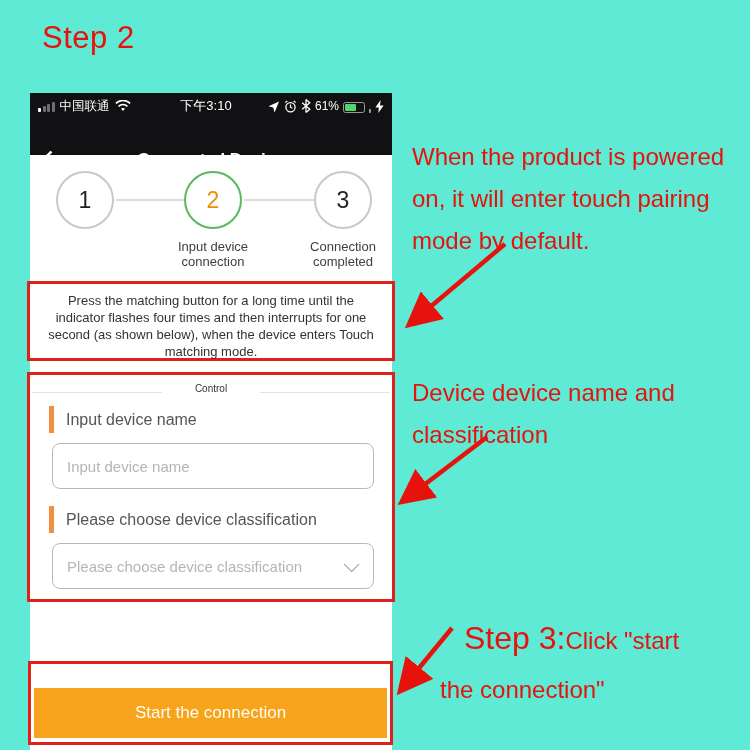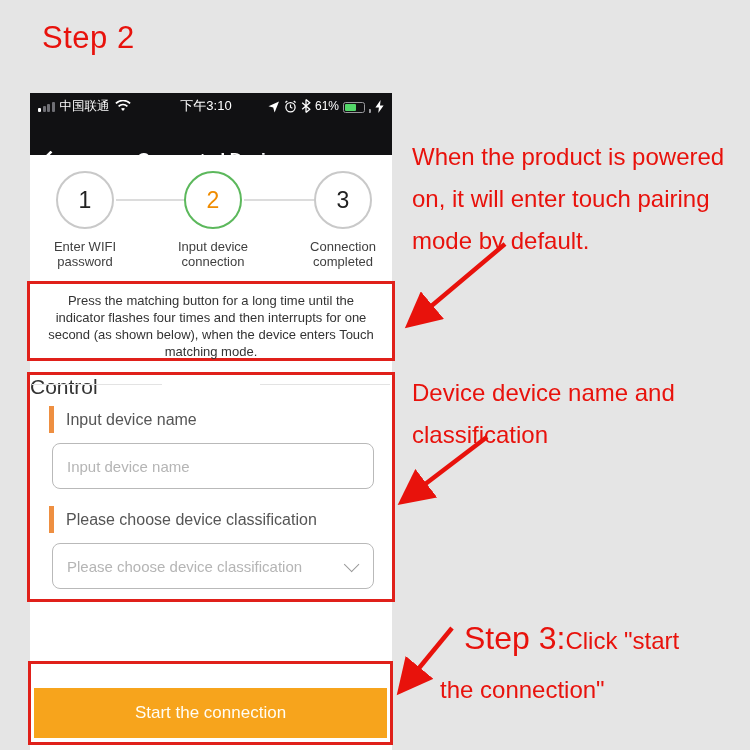--- a/index.html
+++ b/index.html
@@ -1,17 +1,17 @@
 <!DOCTYPE html>
 <html><head>
 <meta charset="utf-8">
 <style>
   * { margin:0; padding:0; box-sizing:border-box; }
   html,body { width:750px; height:750px; background:#fff; font-family:"Liberation Sans", sans-serif; }
-  .canvas { position:relative; width:750px; height:750px; background:#e5e5e5; overflow:hidden; }
+  .canvas { position:relative; width:750px; height:750px; background:#5eead4; overflow:hidden; }
 
   
   .step-title { position:absolute; left:42px; top:20px; font-size:31px; color:#e8120c; letter-spacing:0.5px; }
 
   
   .phone { position:absolute; left:30px; top:93px; width:362px; height:657px; background:#fff; }
 
   .phone-header { position:absolute; left:0; top:0; width:362px; height:62px; background:#111113; }
   .status-bar { position:absolute; left:0; top:0; width:100%; height:26px; display:flex; align-items:center; padding:0 8px; color:#fff; }
   .status-left { display:flex; align-items:flex-end; gap:5px; width:120px; }
@@ -52,21 +52,21 @@
   .section-header .hline.left { left:0; }
   .section-header .hline.right { right:0; }
 
   
   .redbox { position:absolute; border:3px solid #e0201a; background:#fff; }
   .explain-box { left:27px; top:281px; width:368px; height:80px; display:flex; flex-direction:column; align-items:center; }
   .explain-text { margin-top:8px; padding:0 12px; text-align:center; font-size:13px; line-height:17px; color:#333; }
   .blue-dot { width:17px; height:17px; border-radius:50%; background:#1a4a9c; margin-top:3px; }
 
   .control-box { left:27px; top:372px; width:368px; height:230px; }
-  .control-header { position:absolute; top:0; left:0; width:100%; text-align:left; font-size:21px; color:#333; }
+  .control-header { position:absolute; top:8px; left:0; width:100%; text-align:center; font-size:10px; color:#333; }
   .control-header .hline { position:absolute; top:9px; height:1px; background:#e3e3e3; width:130px; }
   .control-header .hline.left { left:2px; }
   .control-header .hline.right { right:2px; }
   .field-label-row { position:absolute; left:19px; display:flex; align-items:center; gap:12px; }
   .accent-bar { width:5px; height:27px; background:#ee8f41; }
   .field-label { font-size:16px; color:#555; }
   .row1 { top:31px; } .row2 { top:131px; }
   .text-input, .select-box { position:absolute; left:22px; width:322px; height:46px; border:1.5px solid #b9b9b9; border-radius:8px; background:#fff; font-size:15px; color:#444; padding:0 14px; }
   .text-input { top:68px; }
   .text-input::placeholder { color:#b5b5b5; opacity:1; font-family:"Liberation Sans", sans-serif; }
@@ -144,21 +144,20 @@
       <div class="connector k2"></div>
       <div class="step-circle c1">
           <span class="num">1</span>
         </div>
       <div class="step-circle c2">
           <span class="num">2</span>
         </div>
       <div class="step-circle c3">
           <span class="num">3</span>
         </div>
-      <div class="step-label l1">Enter WIFI password</div>
       <div class="step-label l2">Input device connection</div>
       <div class="step-label l3">Connection completed</div>
       <div class="section-header">
         <span class="hline left"></span>
         <span>Explain</span>
         <span class="hline right"></span>
       </div>
     </div>
   </div>
 

